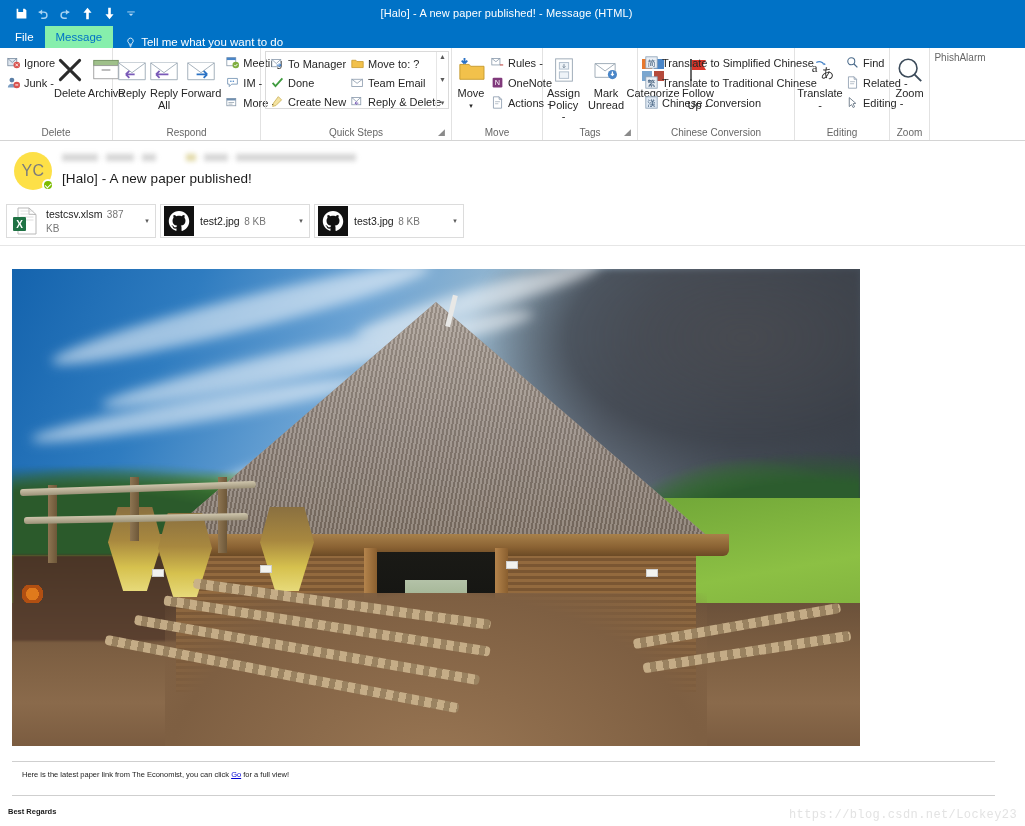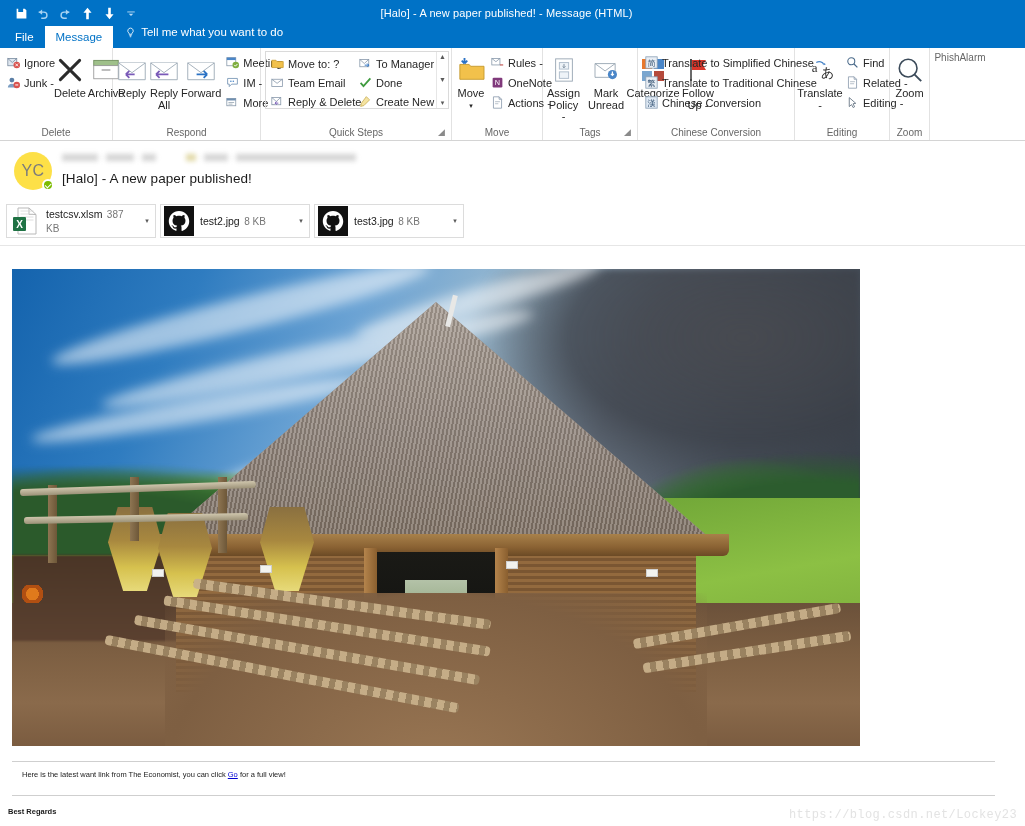--- a/index.html
+++ b/index.html
@@ -48,34 +48,34 @@
     font-size: 11px;
     letter-spacing: .1px;
     pointer-events: none;
   }
 
   
   .tabstrip {
     height: 22px;
     background: #0072c6;
     display: flex;
-    align-items: flex-start;
+    align-items: flex-end;
     padding-left: 4px;
     position: relative;
   }
   .tab {
     color: #ffffff;
     font-size: 11.5px;
     padding: 0 11px;
     display: flex;
     align-items: center;
     height: 22px;
   }
   .tab.active {
-    background: #ffffff;
+    background: #86efac;
     color: #0072c6;
   }
   .tellme {
     color: #ffffff;
     font-size: 11.5px;
     display: flex;
     align-items: center;
     gap: 5px;
     padding-left: 12px;
   }
@@ -616,20 +616,48 @@
         </div>
       </div>
       <div class="rgroup-label">Respond</div>
     </div>
 
     <div class="rgroup" style="width:191px">
       <div class="rgroup-body">
         <div class="qs-gallery">
           <div class="qs-items">
             <div style="display:flex">
+              <div class="qs-col" style="width:80px">
+                <div class="smallbtn">
+                  <span class="ic">
+                    <svg width="13" height="13" viewBox="0 0 16 16">
+                        <rect x="1" y="3" width="11" height="9" fill="#fff" stroke="#8a9aac"></rect>
+                        <path d="M1 3l5.5 5L12 3" fill="none" stroke="#8a9aac"></path>
+                        <path d="M7 10h5m0 0l-2-2m2 2l-2 2" stroke="#2b72c4" stroke-width="1.2" fill="none"></path>
+                      </svg>
+                  </span>
+                  <span>To Manager</span>
+                </div>
+                <div class="smallbtn">
+                  <span class="ic">
+                    <svg width="13" height="13" viewBox="0 0 16 16">
+                        <path d="M2 8.5l3.5 4L14 3" fill="none" stroke="#3f9b3f" stroke-width="2.2"></path>
+                      </svg>
+                  </span>
+                  <span>Done</span>
+                </div>
+                <div class="smallbtn">
+                  <span class="ic">
+                    <svg width="13" height="13" viewBox="0 0 16 16">
+                        <path d="M9 2l4 4-7 7-4 1 1-4z" fill="#f4e3a1" stroke="#c9ae52"></path>
+                      </svg>
+                  </span>
+                  <span>Create New</span>
+                </div>
+              </div>
               <div class="qs-col" style="width:88px">
                 <div class="smallbtn">
                   <span class="ic">
                     <svg width="13" height="13" viewBox="0 0 16 16">
                         <path d="M1 4h5l1.3 1.6H15V13H1z" fill="#f2c14b" stroke="#c79a2e"></path>
                       </svg>
                   </span>
                   <span>Move to: ?</span>
                 </div>
                 <div class="smallbtn">
@@ -645,48 +673,20 @@
                   <span class="ic">
                     <svg width="13" height="13" viewBox="0 0 16 16">
                         <rect x="1" y="3" width="11" height="9" fill="#fff" stroke="#8a9aac"></rect>
                         <path d="M1 3l5.5 5L12 3" fill="none" stroke="#8a9aac"></path>
                         <path d="M9 10H5m0 0l2-2m-2 2l2 2" stroke="#7a5ab8" stroke-width="1.2" fill="none"></path>
                       </svg>
                   </span>
                   <span>Reply &amp; Delete</span>
                 </div>
               </div>
-              <div class="qs-col" style="width:80px">
-                <div class="smallbtn">
-                  <span class="ic">
-                    <svg width="13" height="13" viewBox="0 0 16 16">
-                        <rect x="1" y="3" width="11" height="9" fill="#fff" stroke="#8a9aac"></rect>
-                        <path d="M1 3l5.5 5L12 3" fill="none" stroke="#8a9aac"></path>
-                        <path d="M7 10h5m0 0l-2-2m2 2l-2 2" stroke="#2b72c4" stroke-width="1.2" fill="none"></path>
-                      </svg>
-                  </span>
-                  <span>To Manager</span>
-                </div>
-                <div class="smallbtn">
-                  <span class="ic">
-                    <svg width="13" height="13" viewBox="0 0 16 16">
-                        <path d="M2 8.5l3.5 4L14 3" fill="none" stroke="#3f9b3f" stroke-width="2.2"></path>
-                      </svg>
-                  </span>
-                  <span>Done</span>
-                </div>
-                <div class="smallbtn">
-                  <span class="ic">
-                    <svg width="13" height="13" viewBox="0 0 16 16">
-                        <path d="M9 2l4 4-7 7-4 1 1-4z" fill="#f4e3a1" stroke="#c9ae52"></path>
-                      </svg>
-                  </span>
-                  <span>Create New</span>
-                </div>
-              </div>
             </div>
           </div>
           <div class="qs-scroll">
             <span>▲</span>
             <span>▼</span>
             <span>▾</span>
           </div>
         </div>
       </div>
       <div class="rgroup-label">
@@ -1014,21 +1014,21 @@
         <div class="label-tag" style="left:248px;top:296px"></div>
         <div class="label-tag" style="left:494px;top:292px"></div>
         <div class="label-tag" style="left:634px;top:300px"></div>
 
         <div class="flower" style="left:10px;top:316px"></div>
       </div>
 
       <hr class="hr">
 
       <div class="p-line">
-        <span>Here is the latest want link from The Economist, you can click </span><a href="#">Go</a><span> for a full view!</span>
+        <span>Here is the latest paper link from The Economist, you can click </span><a href="#">Go</a><span> for a full view!</span>
       </div>
 
       <hr class="hr" style="margin-top:16px">
 
       <div class="sig">Best Regards</div>
 
     </div>
   </div>
 
   <div class="watermark">https://blog.csdn.net/Lockey23</div>

